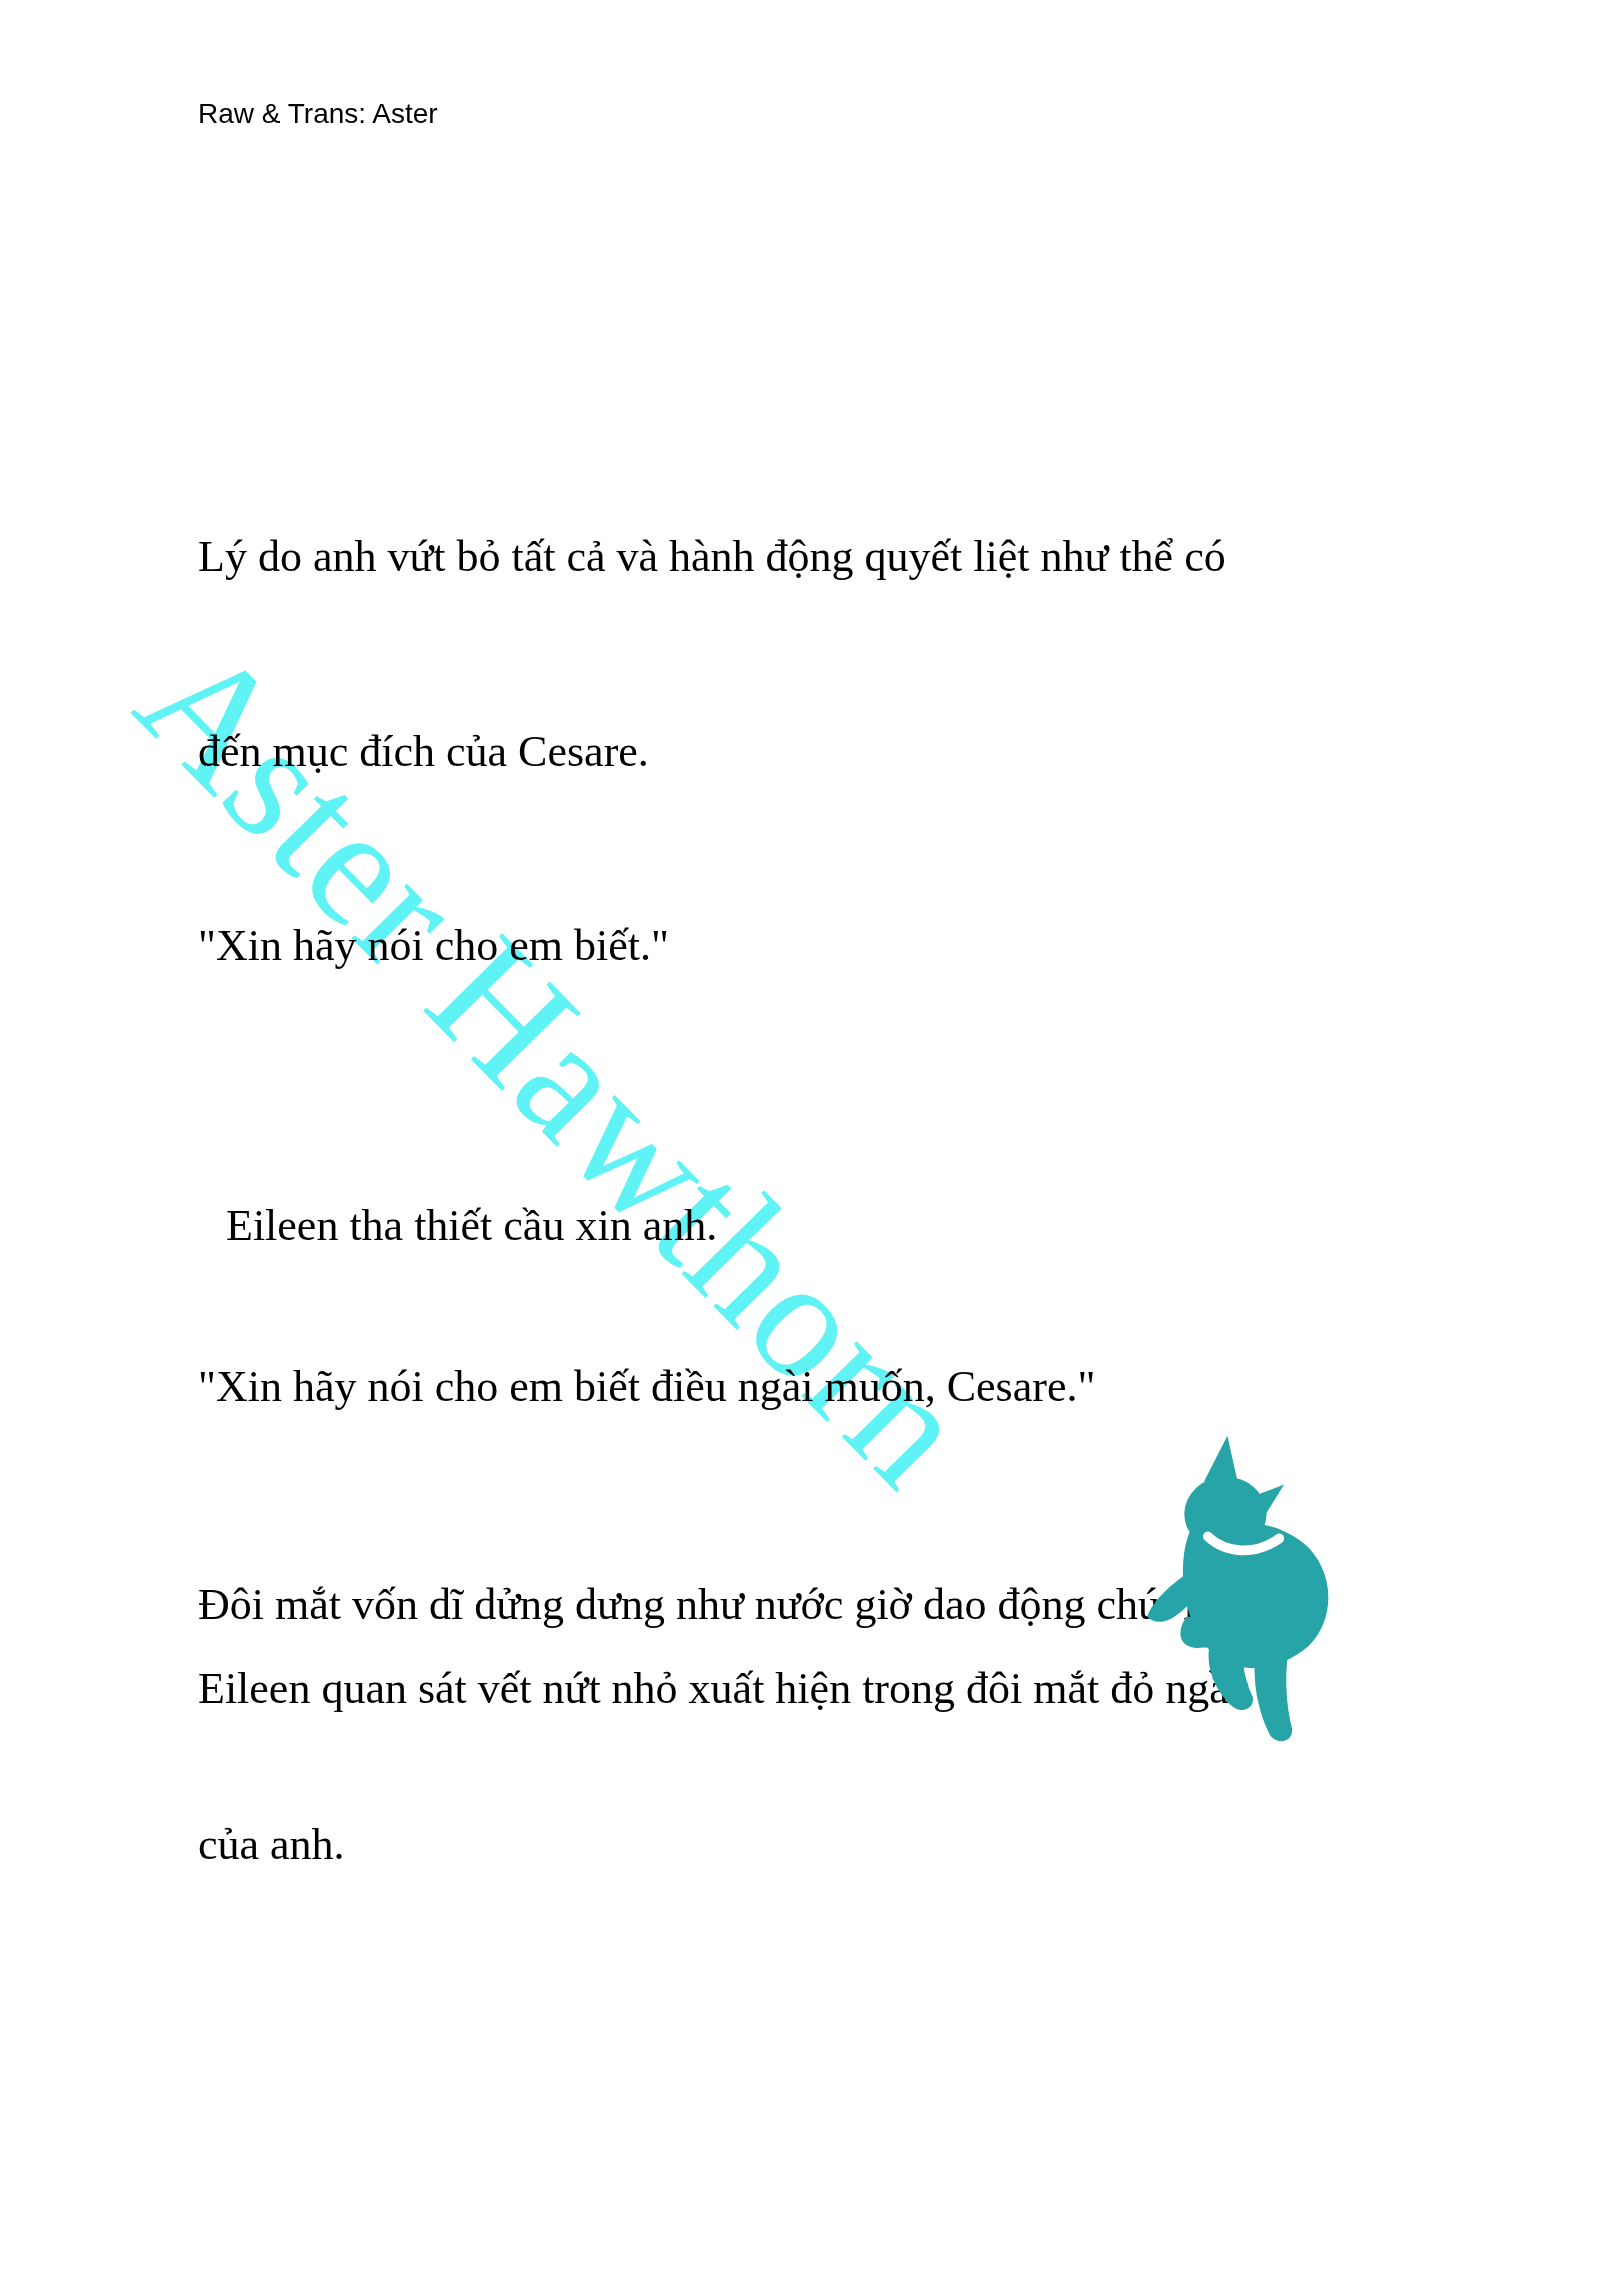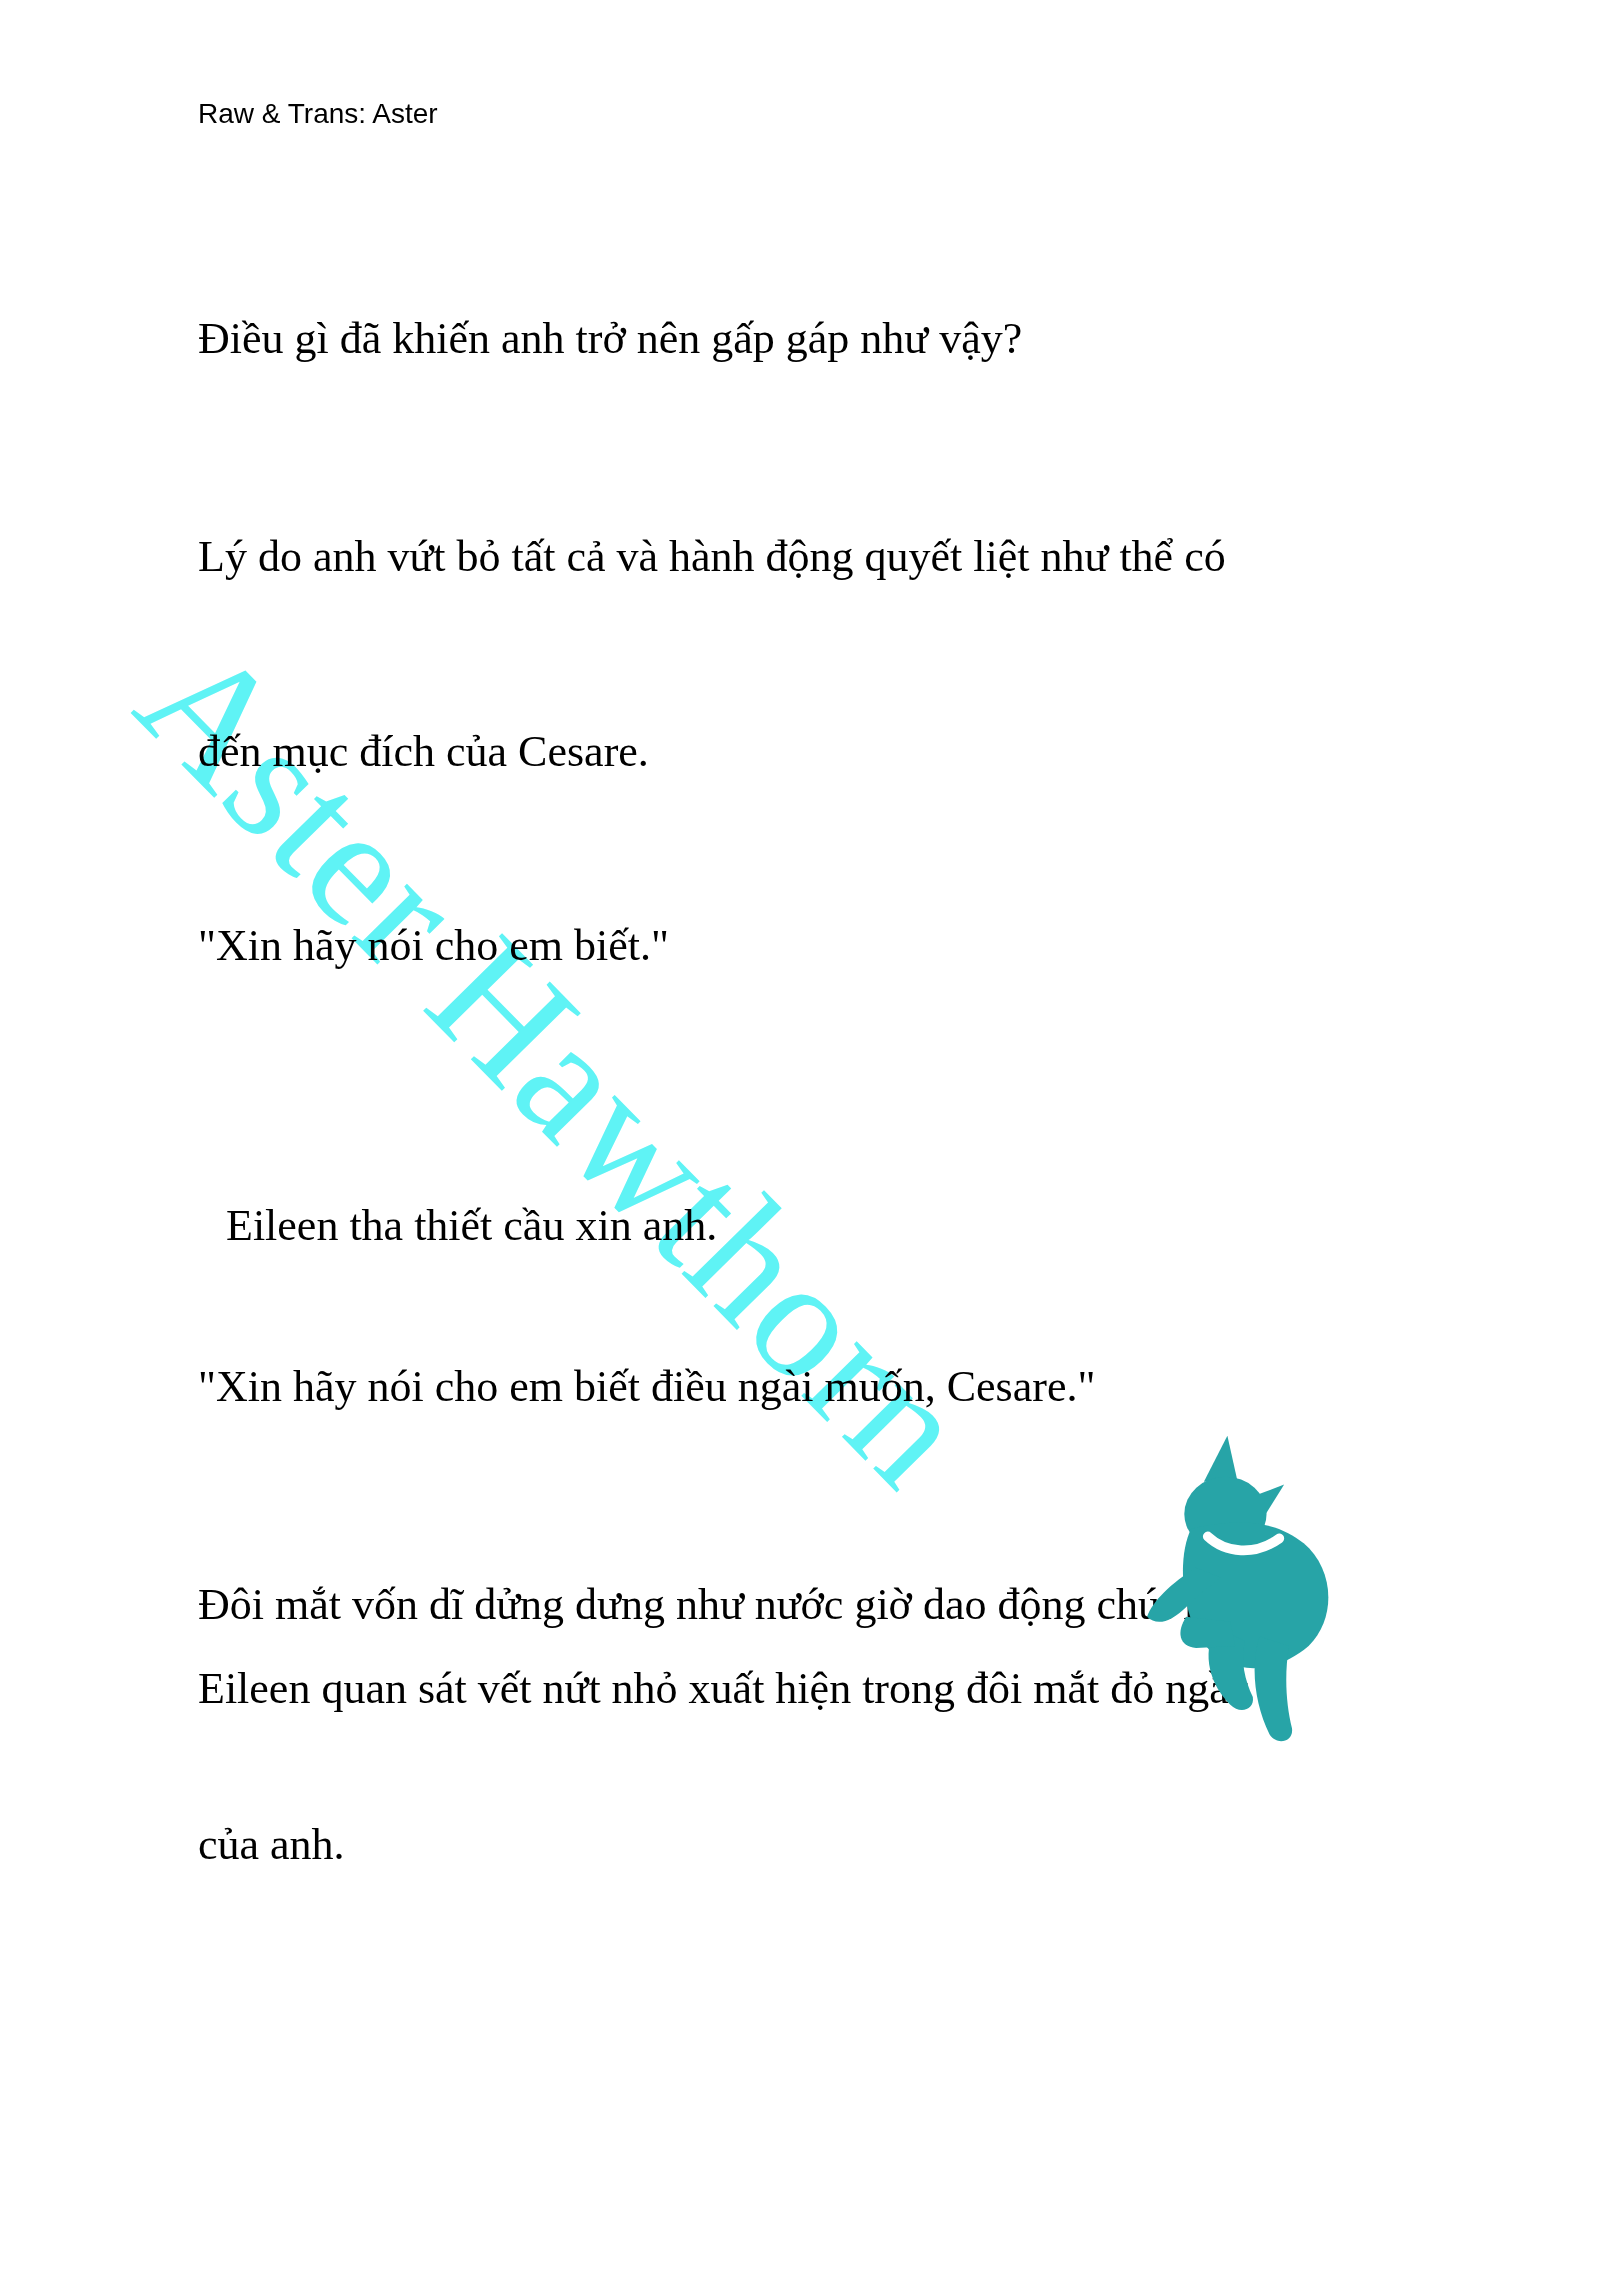--- a/index.html
+++ b/index.html
@@ -62,21 +62,20 @@
       z-index: 4;
     }
   </style>
 </head>
 <body>
 
 <div class="page">
 
   <div class="header">Raw &amp; Trans: Aster</div>
 
-  <div class="line" style="top:311px;">Điều gì đã khiến anh trở nên gấp gáp như vậy?</div>
 
   <div class="line" style="top:529px;">Lý do anh vứt bỏ tất cả và hành động quyết liệt như thể có</div>
   <div class="line" style="top:724px;">đến mục đích của Cesare.</div>
 
   <div class="line" style="top:918px;">"Xin hãy nói cho em biết."</div>
 
   <div class="line" style="top:1198px;margin-left:28px;">Eileen tha thiết cầu xin anh.</div>
 
   <div class="line" style="top:1359px;">"Xin hãy nói cho em biết điều ngài muốn, Cesare."</div>
 

